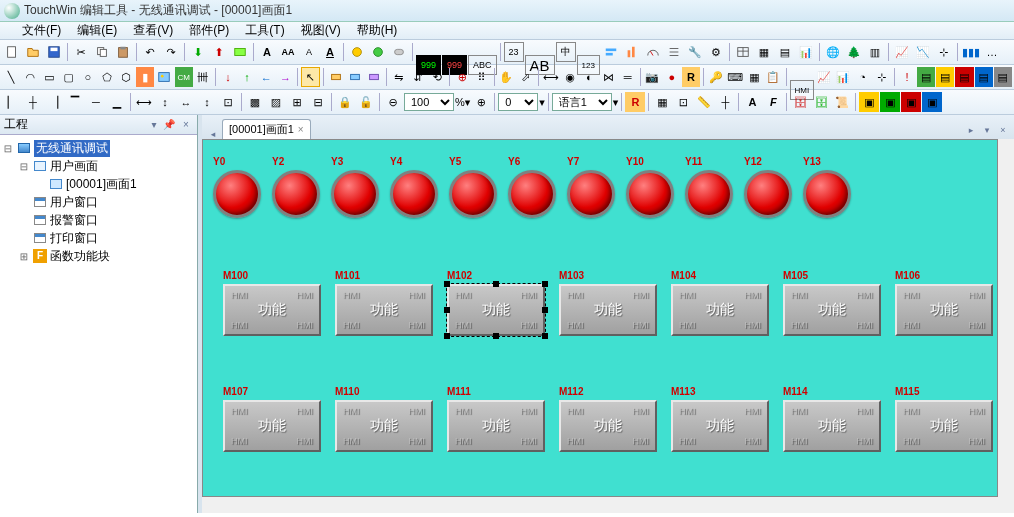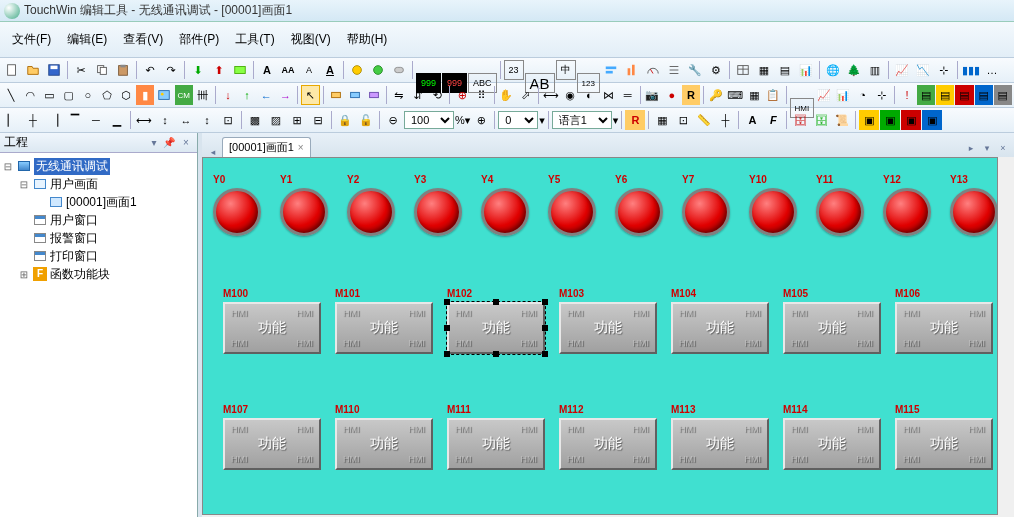--- a/index.html
+++ b/index.html
@@ -1,21 +1,21 @@
 <!DOCTYPE html>
 <html><head>
 <meta charset="utf-8">
 <style>
 * { box-sizing: border-box; margin: 0; padding: 0; font-family: "Microsoft YaHei", SimSun, sans-serif; }
 body { width: 1014px; height: 517px; overflow: hidden; background: #fff; }
 
 .titlebar { height: 22px; background: linear-gradient(#e8f4fb,#d4e8f5); border-bottom: 1px solid #9cb; display: flex; align-items: center; padding: 0 4px; font-size: 12px; color: #333; }
 .titlebar .app-icon { width: 16px; height: 16px; border-radius: 50%; background: radial-gradient(circle at 30% 30%, #fff, #4a8); margin-right: 4px; }
 
-.menubar { height: 36px; background: linear-gradient(#f4f9fd,#e2eef7); border-bottom: 1px solid #bcd; display: flex; align-items: center; padding: 0 4px; font-size: 12px; }
+.menubar { height: 18px; background: linear-gradient(#f4f9fd,#e2eef7); border-bottom: 1px solid #bcd; display: flex; align-items: center; padding: 0 14px; font-size: 12px; }
 .menubar span { padding: 2px 8px; cursor: pointer; }
 
 .toolbar { height: 25px; background: linear-gradient(#f8fbfe,#e6f0f8); border-bottom: 1px solid #bcd; display: flex; align-items: center; padding: 0 2px; gap: 1px; }
 .tbtn { width: 20px; height: 20px; display: flex; align-items: center; justify-content: center; font-size: 11px; cursor: pointer; border: 1px solid transparent; }
 .tsep { width: 1px; height: 18px; background: #aac; margin: 0 2px; }
 .tbtn svg { width: 14px; height: 14px; }
 .tbtn.wide { width: auto; padding: 0 4px; white-space: nowrap; margin-top: 26px; }
 .combo { height: 18px; font-size: 11px; border: 1px solid #7a9; background: #fff; padding: 0 2px; }
 
 .main { display: flex; height: calc(100% - 22px - 22px - 75px); }
@@ -42,21 +42,21 @@
 .tab { height: 20px; background: #fff; border: 1px solid #9ab; border-bottom: none; border-radius: 3px 3px 0 0; display: flex; align-items: center; padding: 0 6px; font-size: 11px; gap: 4px; }
 .tab .x { color: #888; font-size: 10px; cursor: pointer; }
 .tab-nav { margin-left: auto; display: flex; gap: 2px; }
 .tab-nav span { width: 14px; height: 14px; font-size: 9px; color: #679; cursor: pointer; text-align: center; }
 
 .canvas { flex: 1; background: #40e0d0; position: relative; overflow: auto; border: 1px solid #888; margin: 0 16px 16px 0; }
 .canvas::-webkit-scrollbar { width: 16px; height: 16px; }
 .canvas::-webkit-scrollbar-track { background: #e8e8e8; border: 1px solid #ccc; }
 .canvas::-webkit-scrollbar-thumb { background: linear-gradient(#d4e8f5,#a8c8e0); border: 1px solid #7aa; }
 
-.lamp-row { position: absolute; top: 30px; left: 10px; display: flex; gap: 17px; }
+.lamp-row { position: absolute; top: 30px; left: 10px; display: flex; gap: 9px; }
 .lamp { position: relative; width: 50px; }
 .lamp-lbl { position: absolute; top: -14px; left: 0; font-size: 10px; color: #d00000; font-weight: bold; }
 .lamp-body { width: 48px; height: 48px; border-radius: 50%; background: radial-gradient(circle at 35% 30%, #ff8080, #e00000 55%, #800000); border: 3px solid #808080; box-shadow: inset -2px -2px 4px rgba(0,0,0,.4), 0 1px 2px rgba(0,0,0,.3); }
 
 .btn-row { position: absolute; left: 20px; display: flex; gap: 14px; }
 .fbtn { position: relative; width: 98px; height: 52px; }
 .fbtn-lbl { position: absolute; top: -14px; left: 0; font-size: 10px; color: #d00000; font-weight: bold; }
 .fbtn-body { width: 100%; height: 100%; background: linear-gradient(#c8c8c8,#a0a0a0); border: 2px solid; border-color: #e8e8e8 #606060 #606060 #e8e8e8; display: flex; align-items: center; justify-content: center; font-size: 14px; color: #fff; text-shadow: 1px 1px 1px rgba(0,0,0,.5); cursor: pointer; position: relative; }
 .fbtn-body .wm { position: absolute; font-size: 9px; color: rgba(200,200,200,.7); }
 .fbtn.sel .fbtn-body { outline: 1px dashed #000; }
@@ -411,24 +411,20 @@
       </div>
     </div>
 
     <div class="canvas">
       <div class="lamp-row" id="lamp-row">
           <div class="lamp">
             <div class="lamp-lbl">Y0</div>
             <div class="lamp-body"></div>
           </div>
           <div class="lamp">
-            <div class="lamp-lbl">Y1</div>
-            <div class="lamp-body"></div>
-          </div>
-          <div class="lamp">
             <div class="lamp-lbl">Y2</div>
             <div class="lamp-body"></div>
           </div>
           <div class="lamp">
             <div class="lamp-lbl">Y3</div>
             <div class="lamp-body"></div>
           </div>
           <div class="lamp">
             <div class="lamp-lbl">Y4</div>
             <div class="lamp-body"></div>

